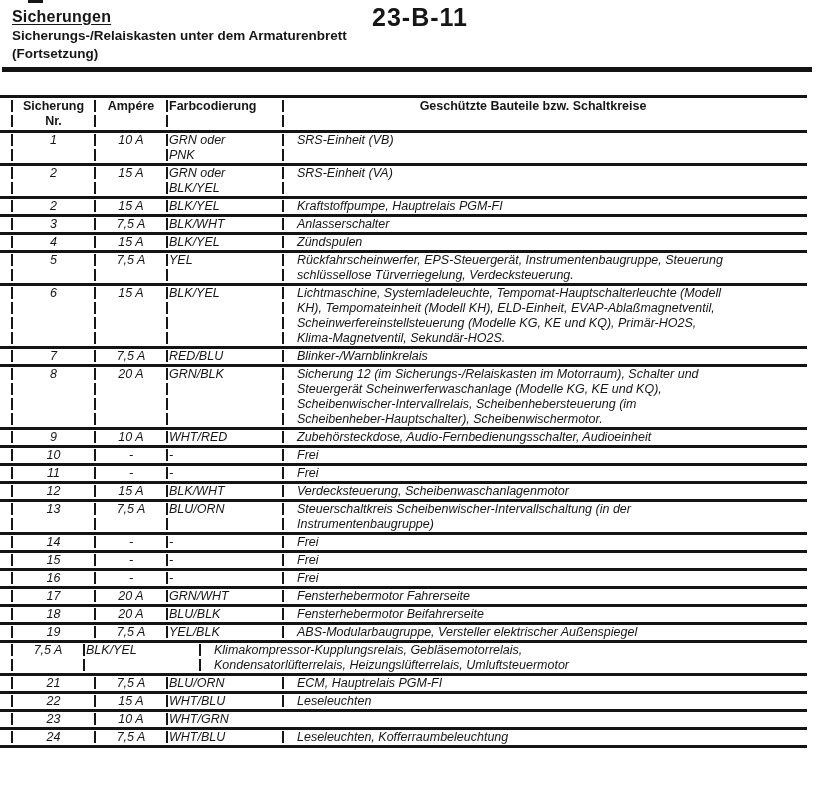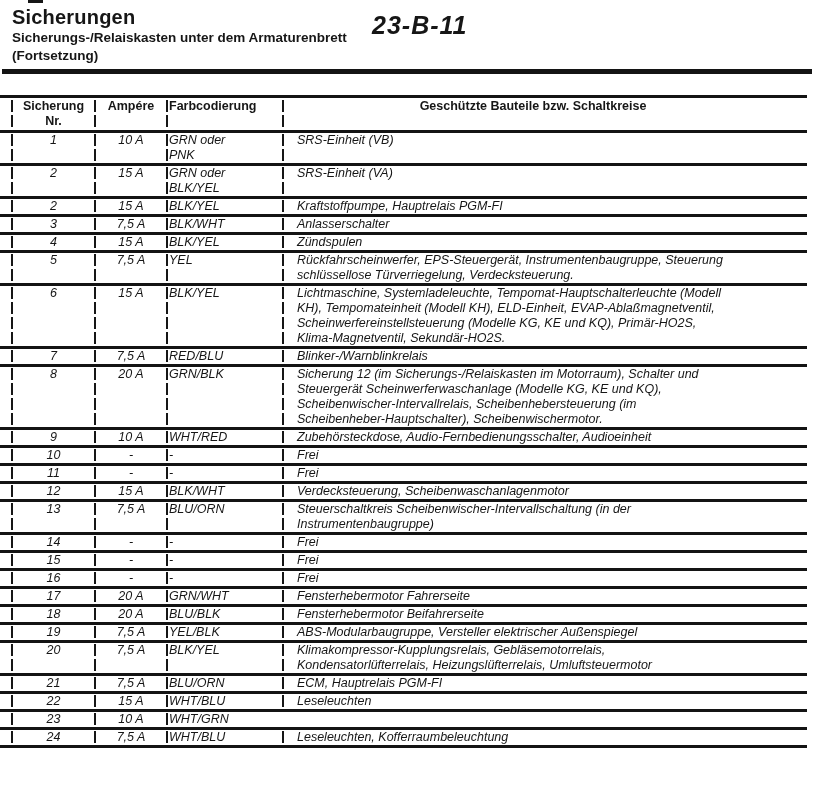--- a/index.html
+++ b/index.html
@@ -16,31 +16,32 @@
   
   .scan-artifact {
     position: absolute; left: 28px; top: 0;
     width: 15px; height: 3px; background: #161616;
   }
 
   
   .doc-header { position: relative; padding: 8px 0 0 12px; }
   .section-title {
     display: inline-block;
-    font-size: 20px; font-weight: bold;
+    font-size: 16px; font-weight: bold;
+    text-decoration: underline;
     text-underline-offset: 2px;
     line-height: 18px;
     letter-spacing: 0.2px;
   }
   .subtitle {
     font-size: 13.5px; font-weight: bold; line-height: 16px; margin-top: 2px;
   }
   .page-code {
-    position: absolute; left: 372px; top: 11px;
-    font-size: 25px; font-weight: bold; letter-spacing: 1px; font-style: italic;
+    position: absolute; left: 372px; top: 3px;
+    font-size: 25px; font-weight: bold; letter-spacing: 1px;
   }
   .header-rule {
     margin: 5px 0 0 2px;
     width: 810px; height: 5px; background: #141414;
   }
 
   
   .fuse-table {
     position: absolute; left: 0; top: 95px;
     width: 807px;
@@ -244,21 +245,20 @@
   </div>
 
   <div class="trow data">
     <div class="cell c1">19</div>
     <div class="cell c2">7,5 A</div>
     <div class="cell c3">YEL/BLK</div>
     <div class="cell c4">ABS-Modularbaugruppe, Versteller elektrischer Außenspiegel</div>
   </div>
 
   <div class="trow data">
-    <div class="cell c1">20</div>
     <div class="cell c2">7,5 A</div>
     <div class="cell c3">BLK/YEL</div>
     <div class="cell c4">Klimakompressor-Kupplungsrelais, Gebläsemotorrelais,
 Kondensatorlüfterrelais, Heizungslüfterrelais, Umluftsteuermotor</div>
   </div>
 
   <div class="trow data">
     <div class="cell c1">21</div>
     <div class="cell c2">7,5 A</div>
     <div class="cell c3">BLU/ORN</div>

